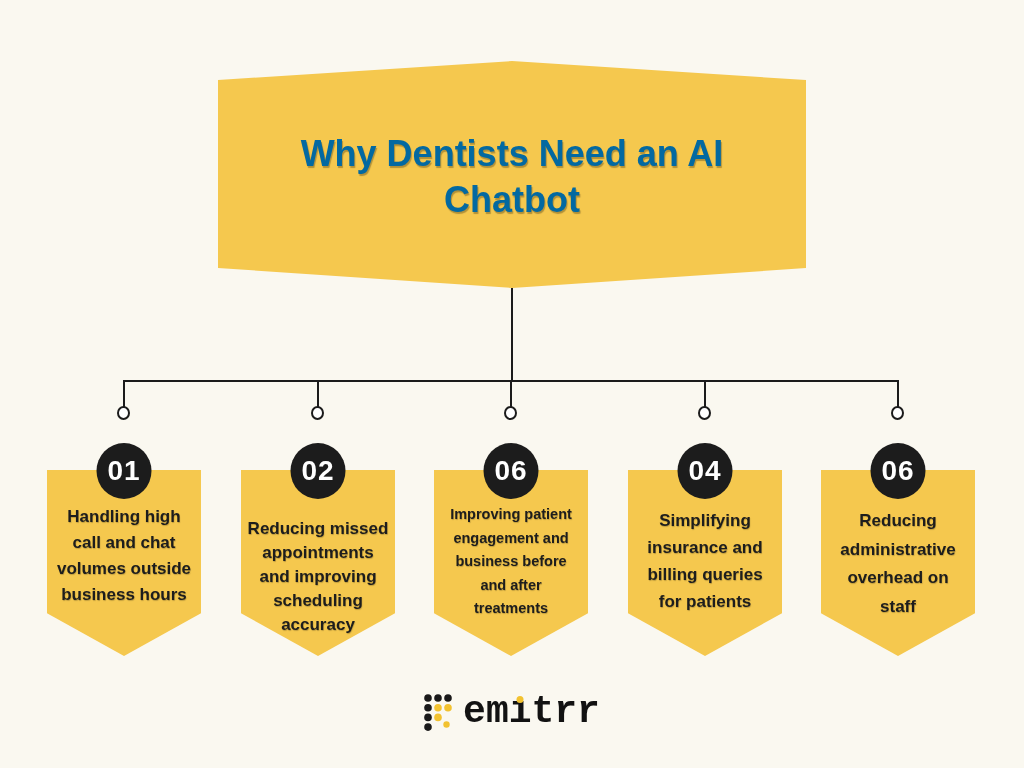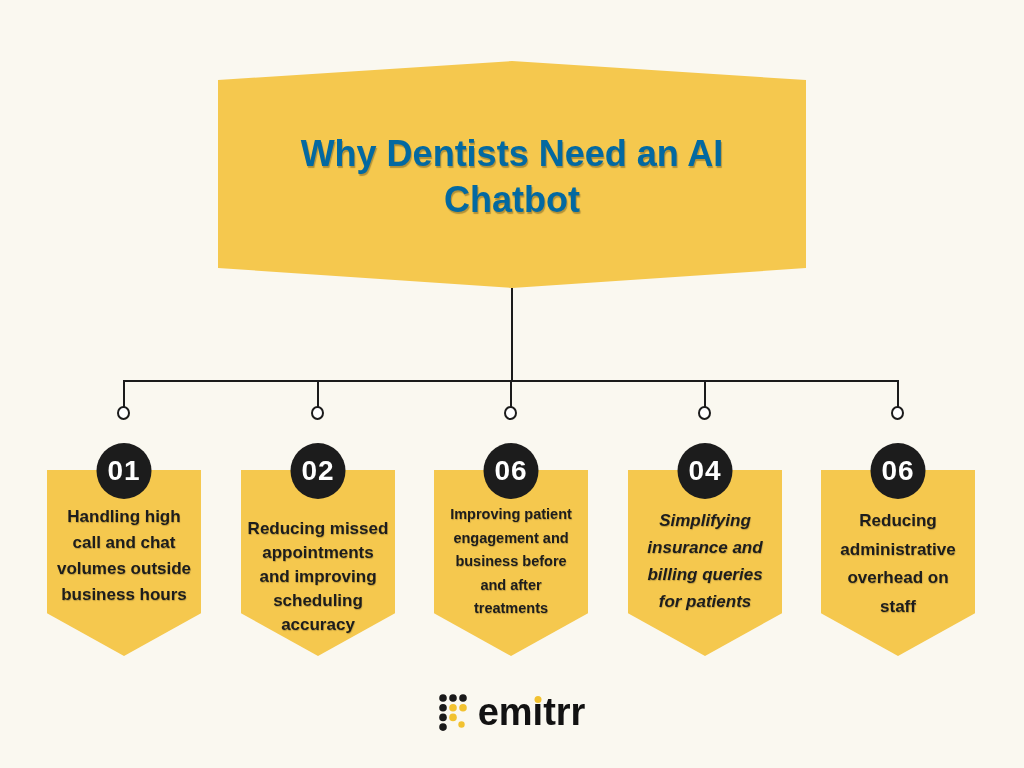--- a/index.html
+++ b/index.html
@@ -55,27 +55,27 @@
     clip-path:polygon(0 0, 100% 0, 100% 77%, 50% 100%, 0 77%);
   }
   .card-text {
     margin:34px 2px 0; text-align:center;
     font-weight:bold; color:#1D1D1D; white-space:pre-line;
     font-size:17px; line-height:26px;
     text-shadow:0.5px 1px 1px rgba(0,0,0,0.22);
   }
   .card.c2 .card-text { margin-top:47px; line-height:24px;text-align:center; }
   .card.c3 .card-text { margin-top:33px; font-size:14.5px; line-height:23.5px; }
-  .card.c4 .card-text { margin-top:37px; line-height:27px;font-style:italic; }
+  .card.c4 .card-text { margin-top:37px; line-height:27px; }
   .card.c5 .card-text { margin-top:37px; line-height:28.5px; }
 
   
   .logo {
     position:absolute; left:0; right:0; top:692px; height:40px;
-    display:flex; align-items:center; justify-content:center; gap:8px;
+    display:flex; align-items:center; justify-content:center; gap:8px;font-family:Liberation Mono, monospace;
   }
   .logo-icon { display:block; }
   .logo-text {
     font-size:38px; font-weight:bold; color:#121212;
     line-height:38px; letter-spacing:0;
   }
   .logo-text span { display:inline-block; }
   .i-wrap { position:relative; }
   .i-wrap::after {
     content:""; position:absolute; top:3px; left:50%;

